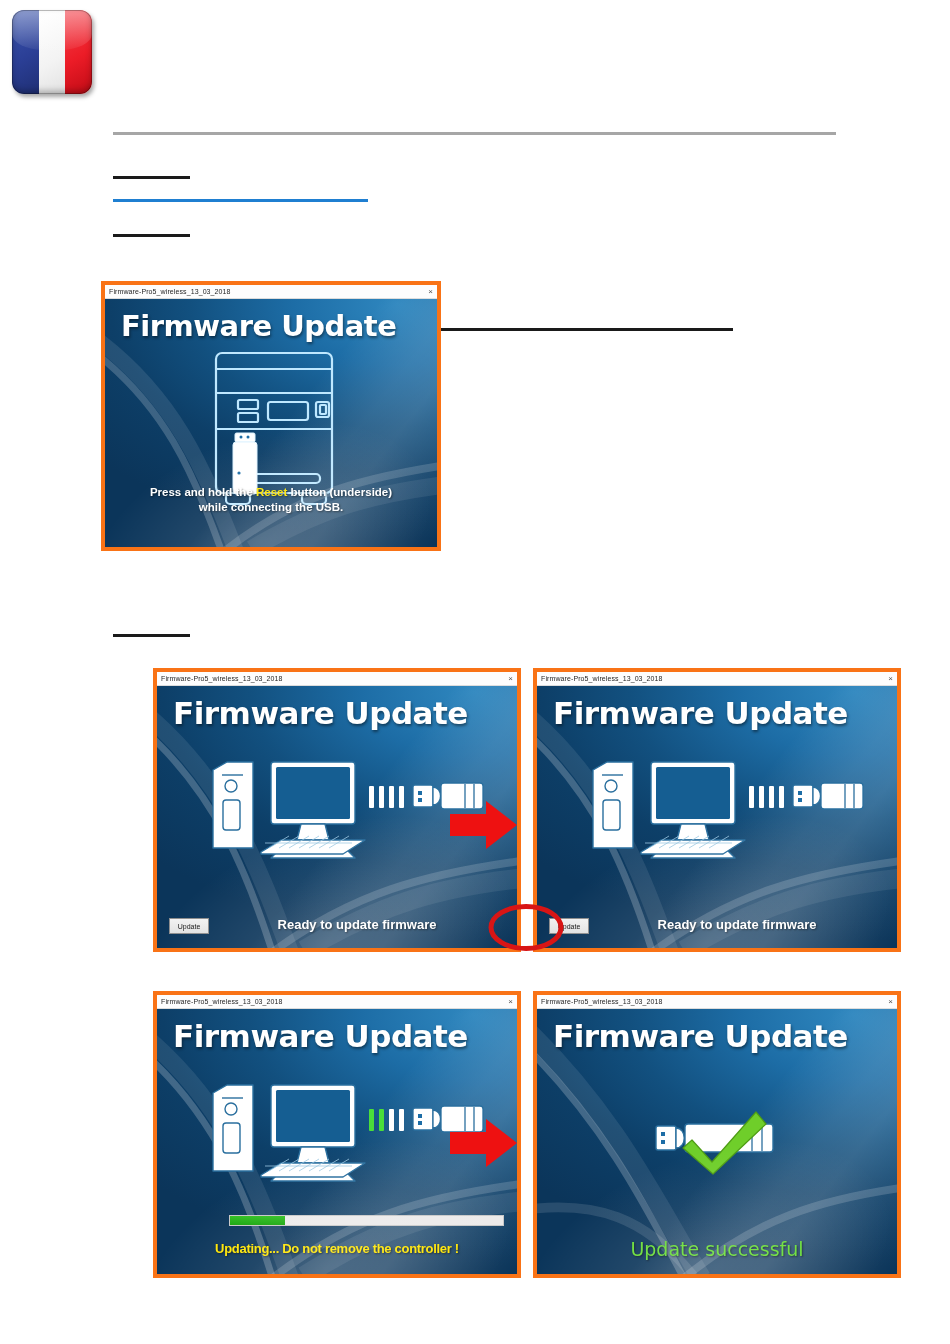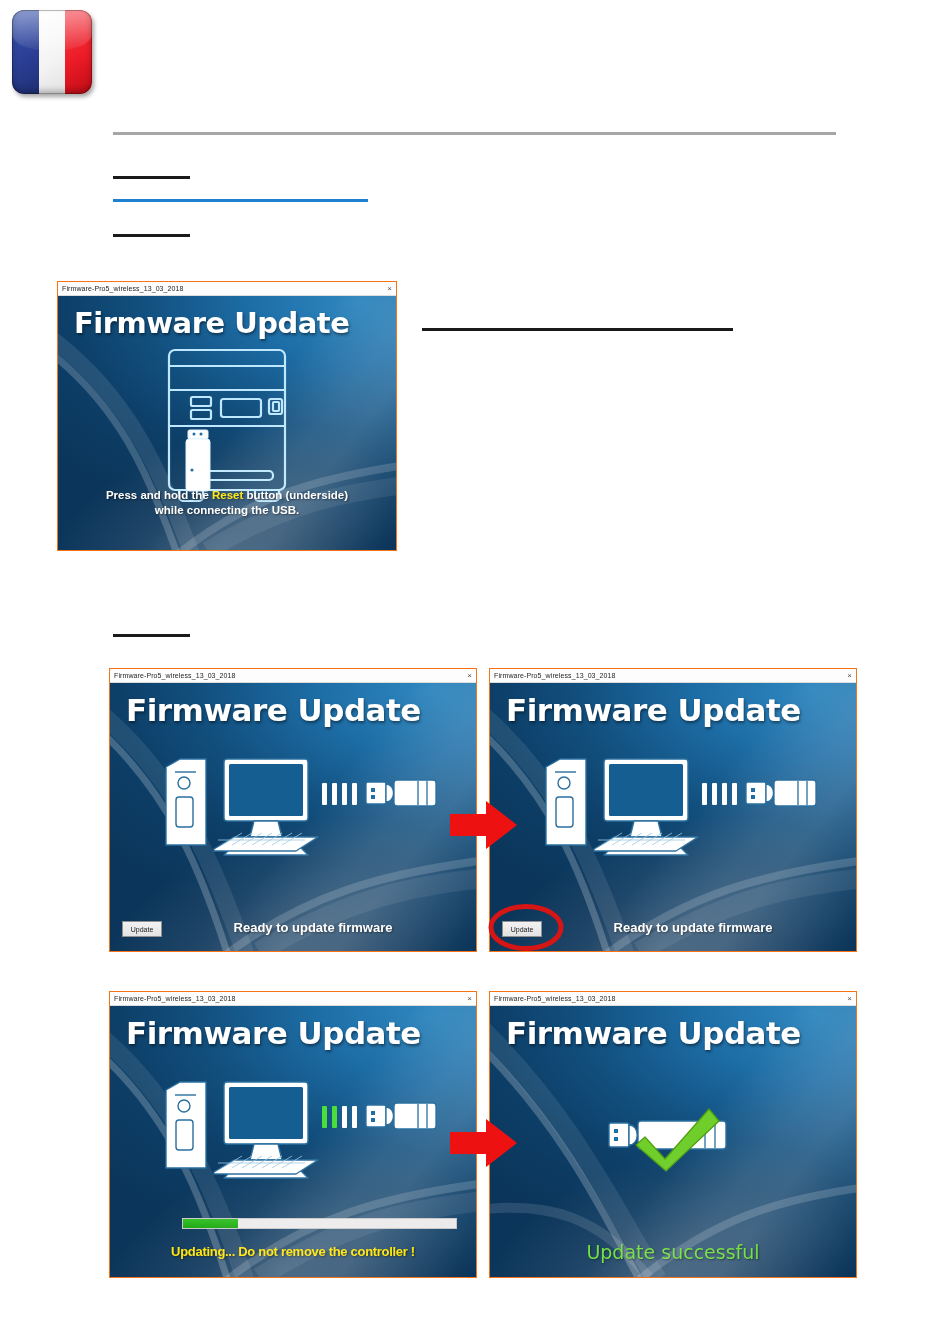--- a/index.html
+++ b/index.html
@@ -44,23 +44,24 @@
   
   .rule { position: absolute; }
   .rule-grey  { height: 3px; background: #a6a6a6; }
   .rule-black { height: 3px; background: #1a1a1a; }
   .rule-blue  { height: 3px; background: #1f7fd1; }
 
   
   .dialog {
     position: absolute;
     background: #a21caf;
-    border: 1px solid #f97316;
+    border: 4px solid #f97316;
     box-sizing: border-box;
     overflow: hidden;
+    margin-left: 44px;
   }
   .titlebar {
     height: 14px;
     background: #fdfdfd;
     border-bottom: 1px solid #dcdcdc;
     display: flex;
     align-items: center;
     padding: 0 4px;
     box-sizing: border-box;
   }

